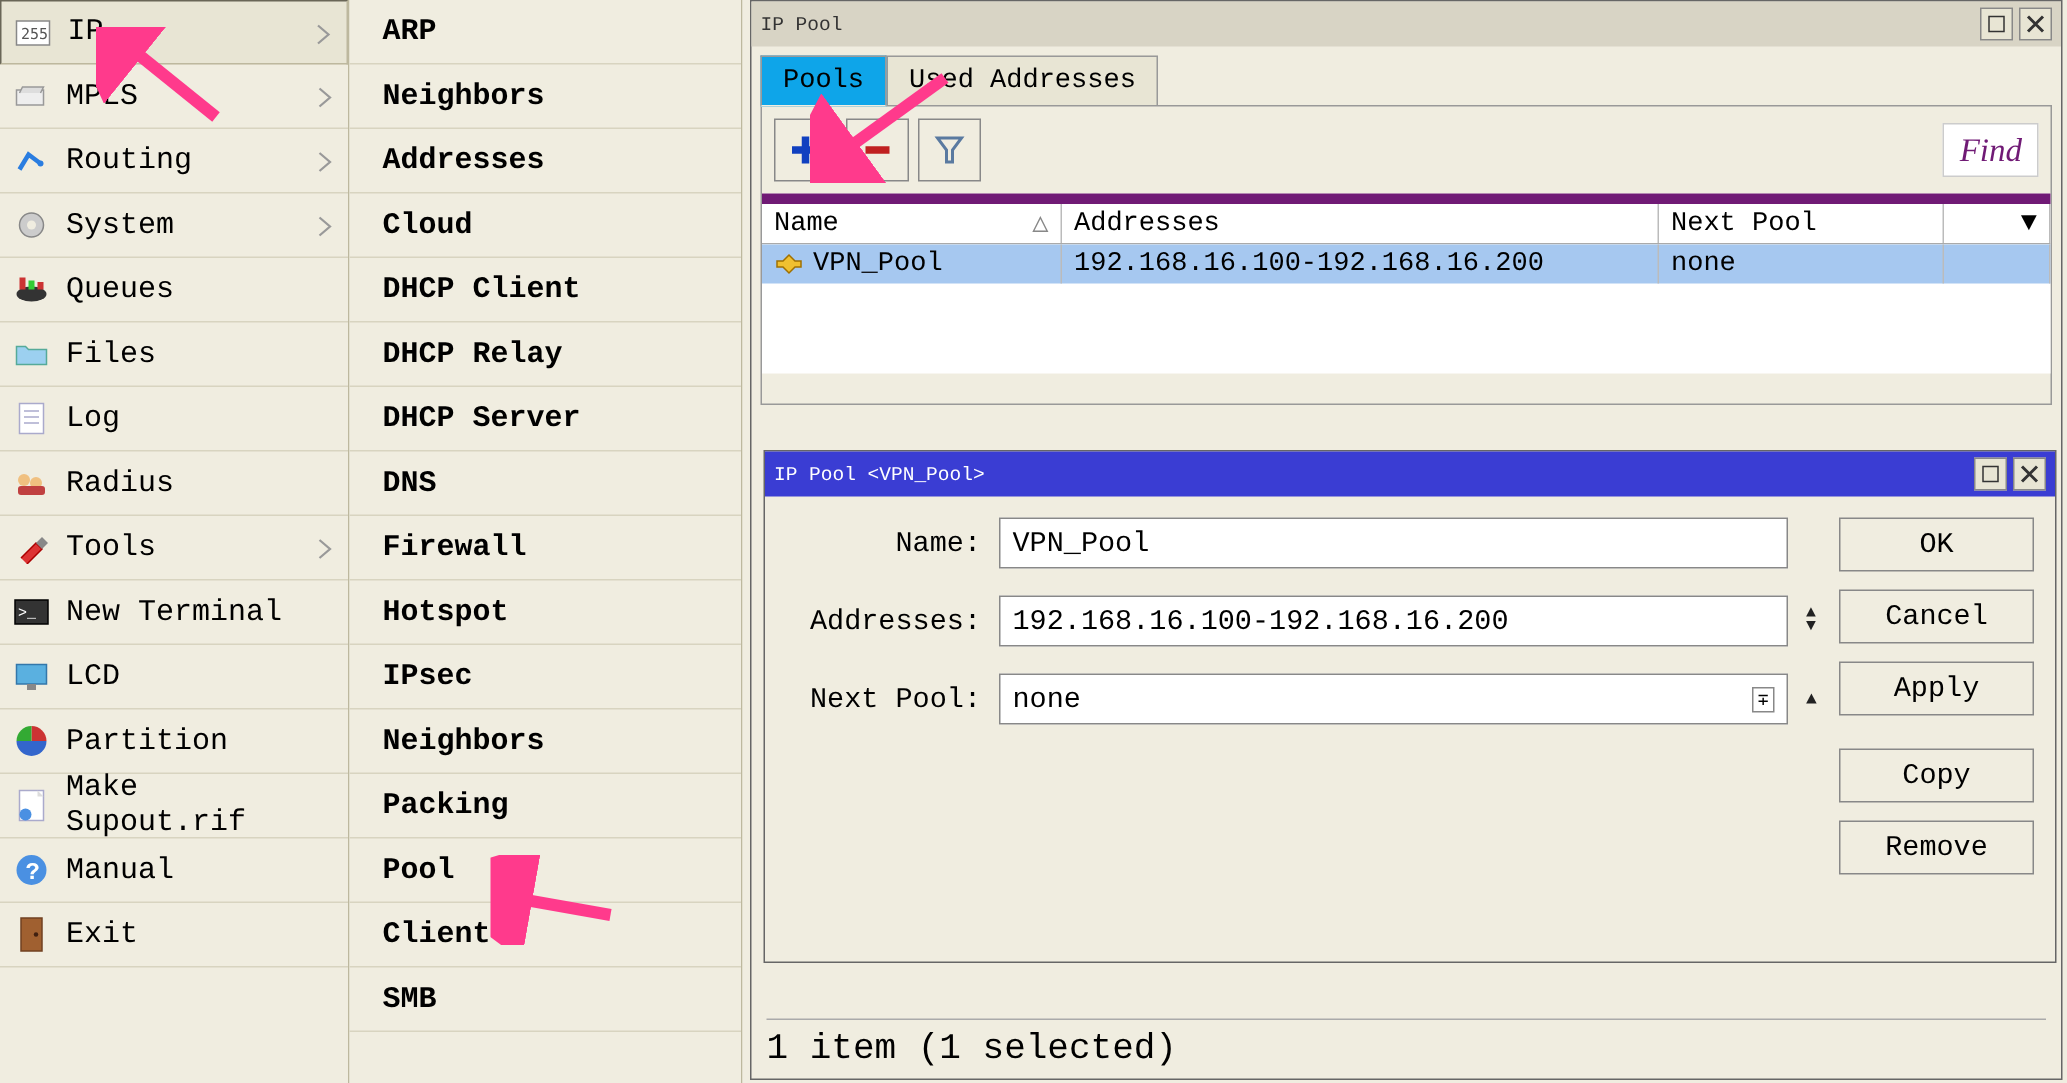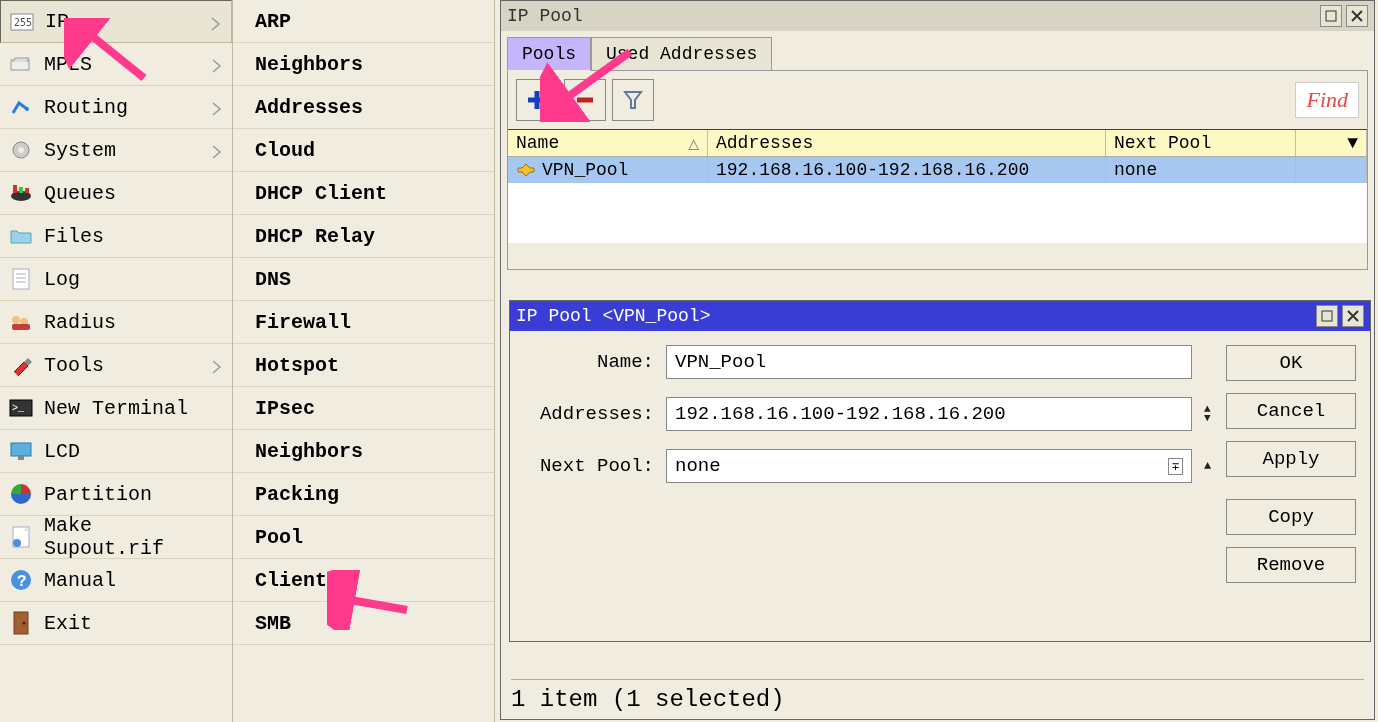--- a/index.html
+++ b/index.html
@@ -82,21 +82,21 @@
   .win {
     position: absolute;
     border: 1px solid #666;
     background: #f0ede0;
   }
   .win-titlebar {
     height: 30px;
     display: flex;
     align-items: center;
     padding: 0 6px;
-    font-size: 18px;
+    font-size: 13px;
   }
   .win-titlebar.inactive { background: #d8d4c5; color: #333; }
   .win-titlebar.active { background: #3a3dd3; color: #fff; }
   .win-title { flex: 1; }
   .win-btn {
     width: 22px; height: 22px;
     border: 1px solid #888;
     background: #e8e5d4;
     margin-left: 4px;
     display: inline-flex;
@@ -118,21 +118,21 @@
   }
   .tab {
     padding: 6px 14px 6px 14px;
     border: 1px solid #999;
     background: #e8e5d4;
     font-size: 18px;
     cursor: pointer;
     position: relative;
   }
   .tab.active {
-    background: #c4b5fd;
+    background: #0ea5e9;
     border-bottom: 1px solid #f0ede0;
     z-index: 2;
   }
   .tab-panel {
     border: 1px solid #999;
     margin: -1px 6px 6px 6px;
     background: #f0ede0;
     position: relative;
   }
   .toolbar {
@@ -145,36 +145,36 @@
     width: 42px; height: 42px;
     border: 1px solid #888;
     background: #f0ede0;
     display: inline-flex;
     align-items: center;
     justify-content: center;
     cursor: pointer;
   }
   .toolbar .spacer { flex: 1; }
   .find-label {
-    color: #ef4444;
+    color: #701a75;
     font-style: italic;
     font-family: "Times New Roman", serif;
     font-size: 22px;
     padding: 4px 10px;
     border: 1px solid #ccc;
     background: #fff;
   }
   .grid-header, .grid-row {
     display: flex;
     align-items: center;
     font-size: 18px;
   }
   .grid-header {
-    background: #fef9c3;
-    border-top: 1px solid #701a75;
+    background: #ffffff;
+    border-top: 7px solid #701a75;
     border-bottom: 1px solid #aaa;
   }
   .grid-header .col, .grid-row .col {
     padding: 2px 8px;
     border-right: 1px solid #bbb;
     height: 26px;
     display: flex;
     align-items: center;
   }
   .col-name { width: 200px; }
@@ -443,20 +443,23 @@
       <span>Addresses</span>
     </div>
   <div class="submenu-item">
       <span>Cloud</span>
     </div>
   <div class="submenu-item">
       <span>DHCP Client</span>
     </div>
   <div class="submenu-item">
       <span>DHCP Relay</span>
+    </div>
+  <div class="submenu-item">
+      <span>DHCP Server</span>
     </div>
   <div class="submenu-item">
       <span>DNS</span>
     </div>
   <div class="submenu-item">
       <span>Firewall</span>
     </div>
   <div class="submenu-item">
       <span>Hotspot</span>
     </div>

